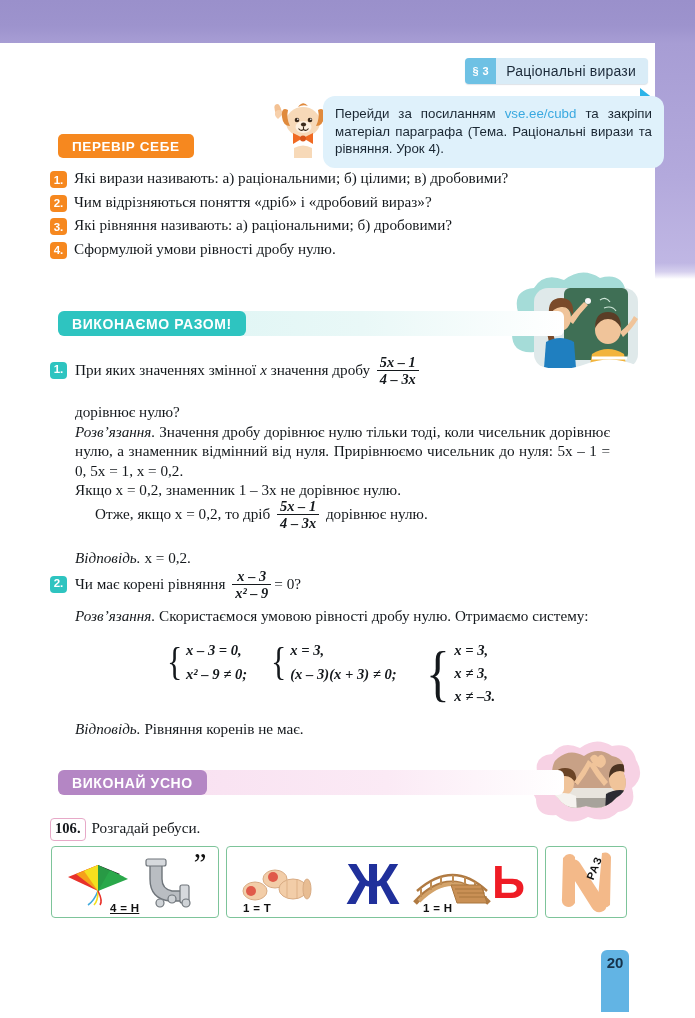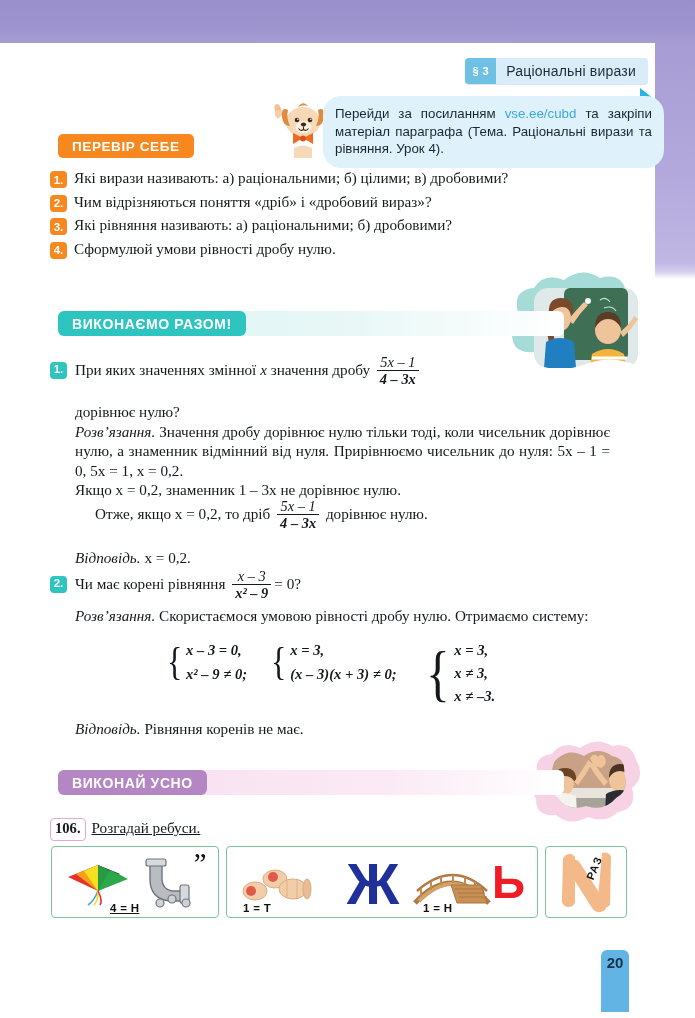--- a/index.html
+++ b/index.html
@@ -40,21 +40,21 @@
   }
   .header-tab .ttl{
     margin-left:10px;color:#1d2b3a;
     font-family:"Liberation Sans",sans-serif;
     font-size:14px;letter-spacing:.2px;
   }
 
   
   .bubble{
     position:absolute;left:323px;top:96px;width:317px;
-    background:#dff1fb;border-radius:18px;
+    background:#dff1fb;border-radius:12px;
     padding:9px 12px 10px 12px;
     font-family:"Liberation Sans",sans-serif;
     font-size:13.3px;line-height:17.5px;color:#1a2733;
     text-align:justify;
   }
   .bubble .lnk{color:#3aa9e0;}
   .bubble-tail{
     position:absolute;left:640px;top:88px;width:0;height:0;
     border-left:14px solid #2bb3e8;
     border-top:11px solid transparent;
@@ -110,21 +110,21 @@
     width:17px;height:17px;background:#2ec4c0;border-radius:4px;color:#fff;
     font-family:"Liberation Sans",sans-serif;font-size:11.5px;font-weight:bold;
     margin-right:8px;vertical-align:middle;position:relative;top:-2px;
   }
   .indent{padding-left:25px;}
   .it{font-style:italic;}
   .frac{
     display:inline-block;vertical-align:middle;text-align:center;
     margin:0 3px;position:relative;top:-1px;
   }
-  .frac .n{display:block;padding:0 3px;font-size:14.4px;line-height:15px;font-weight:normal;}
+  .frac .n{display:block;padding:0 3px;font-size:14.4px;line-height:15px;font-weight:bold;}
   .frac .d{display:block;padding:0 3px;border-top:1.3px solid #14181c;font-size:14.4px;line-height:16px;font-weight:bold;}
   .v{font-style:italic;}
 
   
   .systems{
     position:absolute;left:50px;top:640px;width:560px;
     display:flex;justify-content:center;align-items:flex-start;gap:6px;
     font-size:14.6px;color:#14181c;
   }
   .sys{display:flex;align-items:stretch;}
@@ -409,21 +409,21 @@
     <path d="M85 40 q0 -14 11 -14 q12 0 12 15 q-5 -8 -12 -8 q-7 0 -11 7z" fill="#4a3321"></path>
     <path d="M82 56 q14 -8 28 0 l3 36 h-33z" fill="#2b2b33"></path>
     <path d="M84 44 q-10 -12 -14 -20 l-5 3 q7 12 15 21z" fill="#f0c49a"></path>
     <path d="M66 20 q4 -6 8 -1 q4 -5 7 1 q3 6 -4 10 q-8 -2 -11 -10z" fill="#f0c49a"></path>
   </g>
 </svg>
 
 <div class="bar-pink"></div>
 <div class="badge badge-purple">ВИКОНАЙ УСНО</div>
 
-<div class="ex" style="top:818px;text-decoration:underline;">
+<div class="ex" style="top:818px;">
   <span class="exno">106.</span><span style="font-size:15.2px;">Розгадай ребуси.</span>
 </div>
 
 <div class="rebus-row">
 
   <div class="rbox rb1">
     <svg class="kite" viewBox="0 0 68 48">
       <path d="M4 16 L34 4 L34 30 Z" fill="#e8312a"></path>
       <path d="M12 13 L34 4 L34 30 Z" fill="#f6a01a"></path>
       <path d="M20 10 L34 4 L34 30 Z" fill="#f4e01e"></path>

